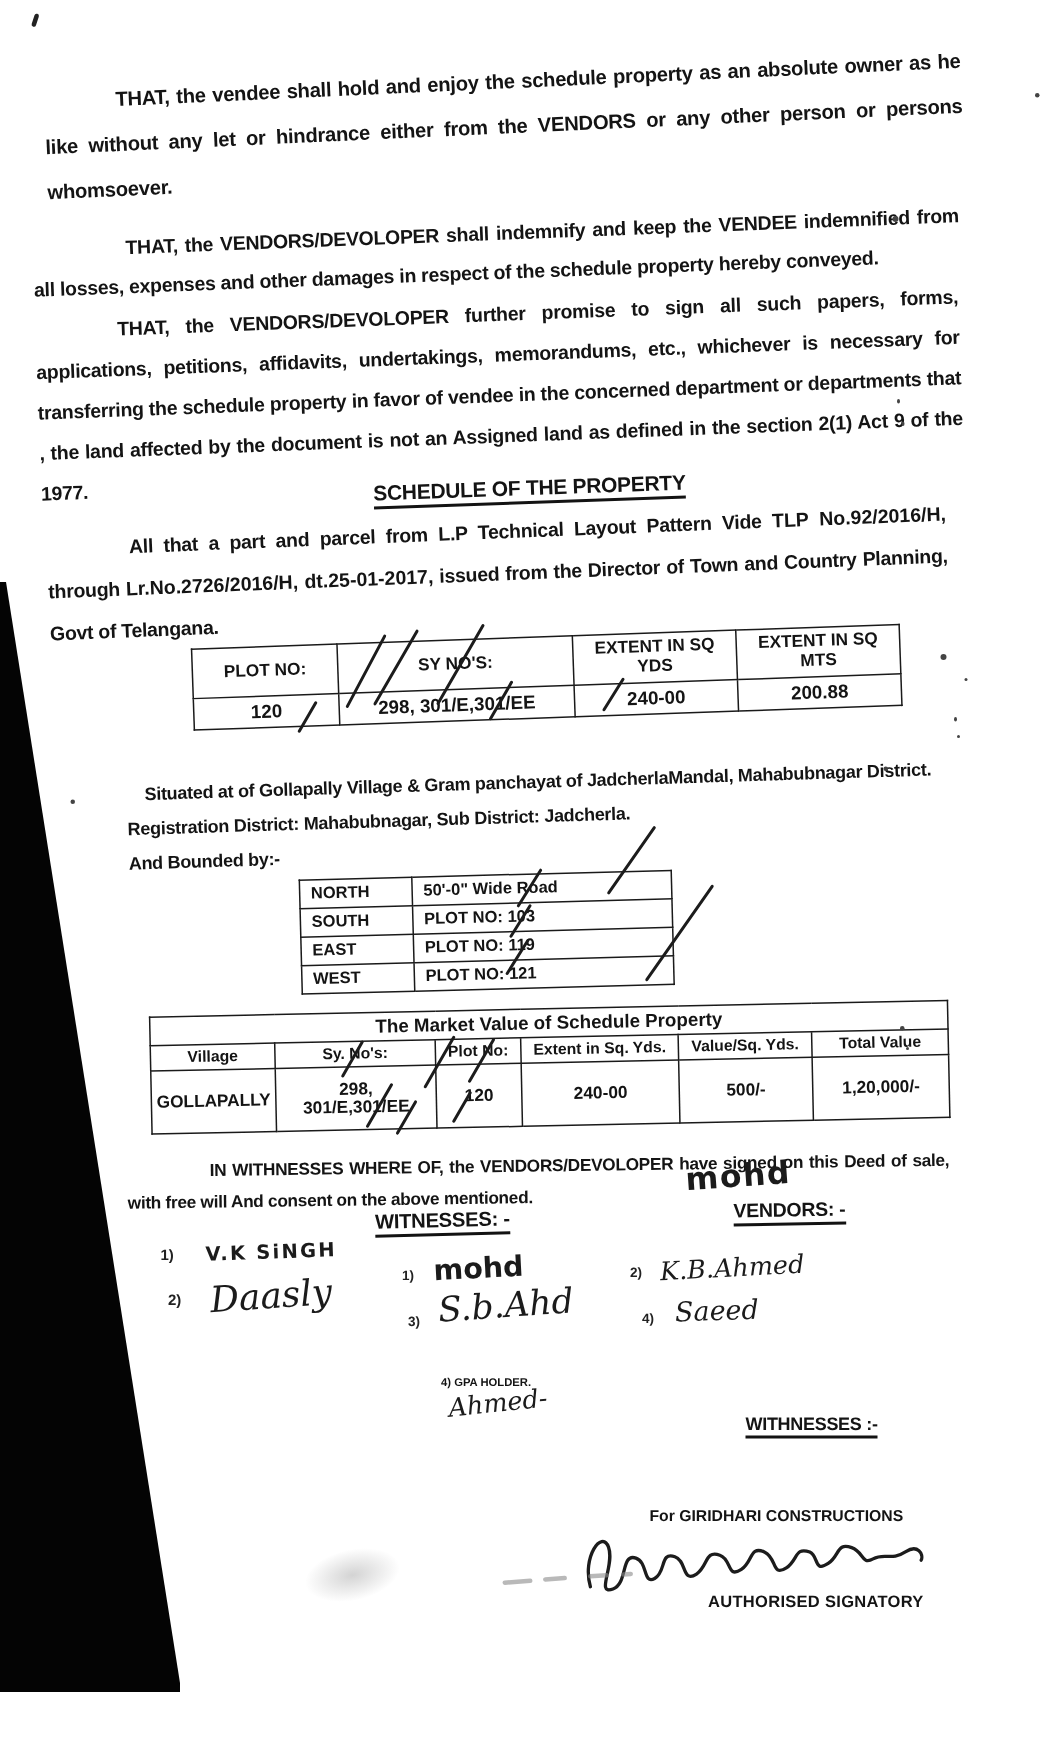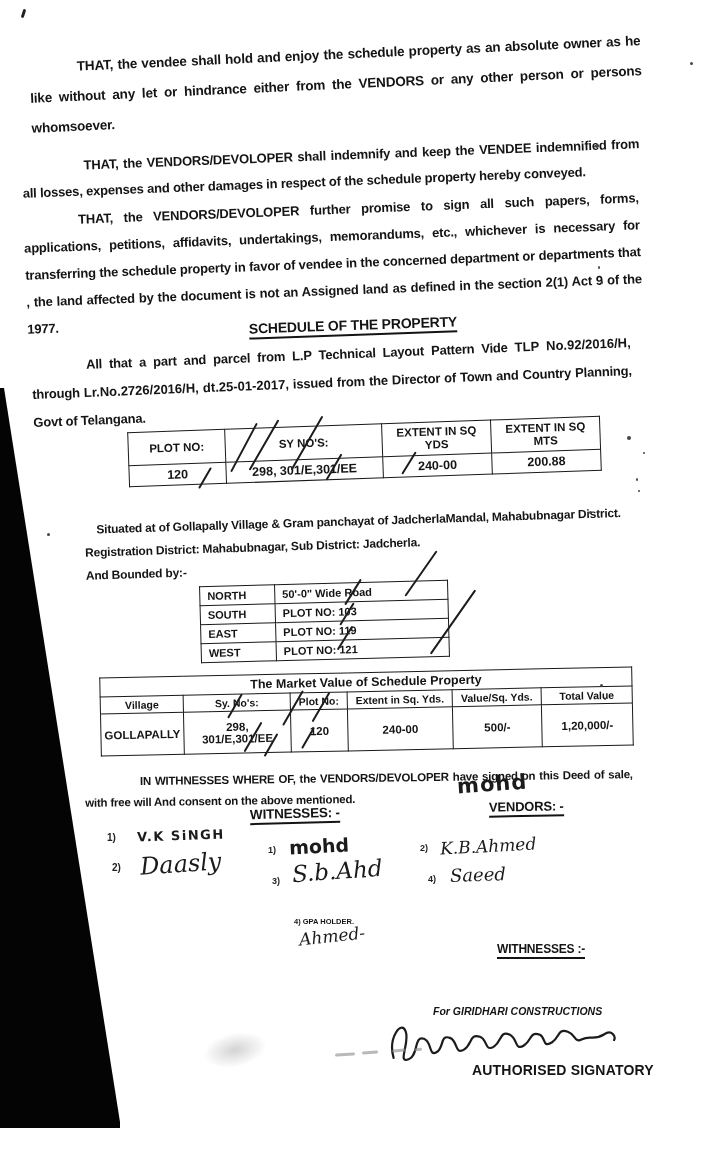--- a/index.html
+++ b/index.html
@@ -176,30 +176,30 @@
   <div class="num" style="left:428px; top:874px; font-size:9px;">4)</div>
   <div class="hw" style="left:450px; top:864px; font-size:18px; transform:rotate(-2deg);">Saeed</div>
 
   <div class="para" style="left:294px; top:917px; font-size:7.5px; letter-spacing:0;">4) GPA HOLDER.</div>
   <div class="hw" style="left:299px; top:926px; font-size:17px; transform:rotate(-6deg);">Ahmed-</div>
 
   <div class="para" style="left:497px; top:942px; font-size:12px;">
     <span class="underline">WITHNESSES :-</span>
   </div>
 
-  <div class="para" style="left:433px; top:1005px; font-size:10.5px; letter-spacing:0;font-style:italic;">For GIRIDHARI CONSTRUCTIONS</div>
+  <div class="para" style="left:433px; top:1005px; font-size:10.5px; letter-spacing:0;">For GIRIDHARI CONSTRUCTIONS</div>
 
   <svg class="sig-svg" style="left:383px; top:1008px; transform:rotate(-2deg);" width="240" height="62" viewBox="0 0 240 62">
     <path d="M10 46 C5 26 19 8 23 20 C27 32 13 52 25 48 C35 45 31 24 41 28 C49 31 45 46 53 42
              C61 38 57 24 67 28 C75 31 71 46 81 40 C89 35 87 24 97 28 C105 31 101 44 111 38
              C119 33 117 22 127 27 C135 31 131 44 141 38 C149 33 147 24 157 28 C163 31 159 42 169 36
              C177 31 175 22 185 26 C193 29 191 38 199 34 C207 30 211 36 221 30 C229 25 233 32 231 36" fill="none" stroke="#1c1c1c" stroke-width="2.2" stroke-linecap="round"></path>
   </svg>
 
-  <div class="para" style="left:472px; top:1062px; font-size:14px; letter-spacing:0.2px;">AUTHORISED SIGNATORY</div>
+  <div class="para" style="left:472px; top:1062px; font-size:11px; letter-spacing:0.2px;">AUTHORISED SIGNATORY</div>
 
   <div class="tick" style="left:204px; top:466px; height:24px; transform:rotate(30deg);"></div>
   <div class="tick" style="left:243px; top:420px; height:55px; transform:rotate(28deg);"></div>
   <div class="tick" style="left:263px; top:416px; height:58px; transform:rotate(30deg);"></div>
   <div class="tick" style="left:306px; top:412px; height:62px; transform:rotate(30deg);"></div>
   <div class="tick" style="left:333px; top:452px; height:30px; transform:rotate(30deg);"></div>
   <div class="tick" style="left:408px; top:450px; height:26px; transform:rotate(32deg);"></div>
   <div class="tick" style="left:420px; top:546px; height:55px; transform:rotate(35deg);"></div>
   <div class="tick" style="left:352px; top:577px; height:30px; transform:rotate(32deg);"></div>
   <div class="tick" style="left:346px; top:601px; height:26px; transform:rotate(32deg);"></div>

